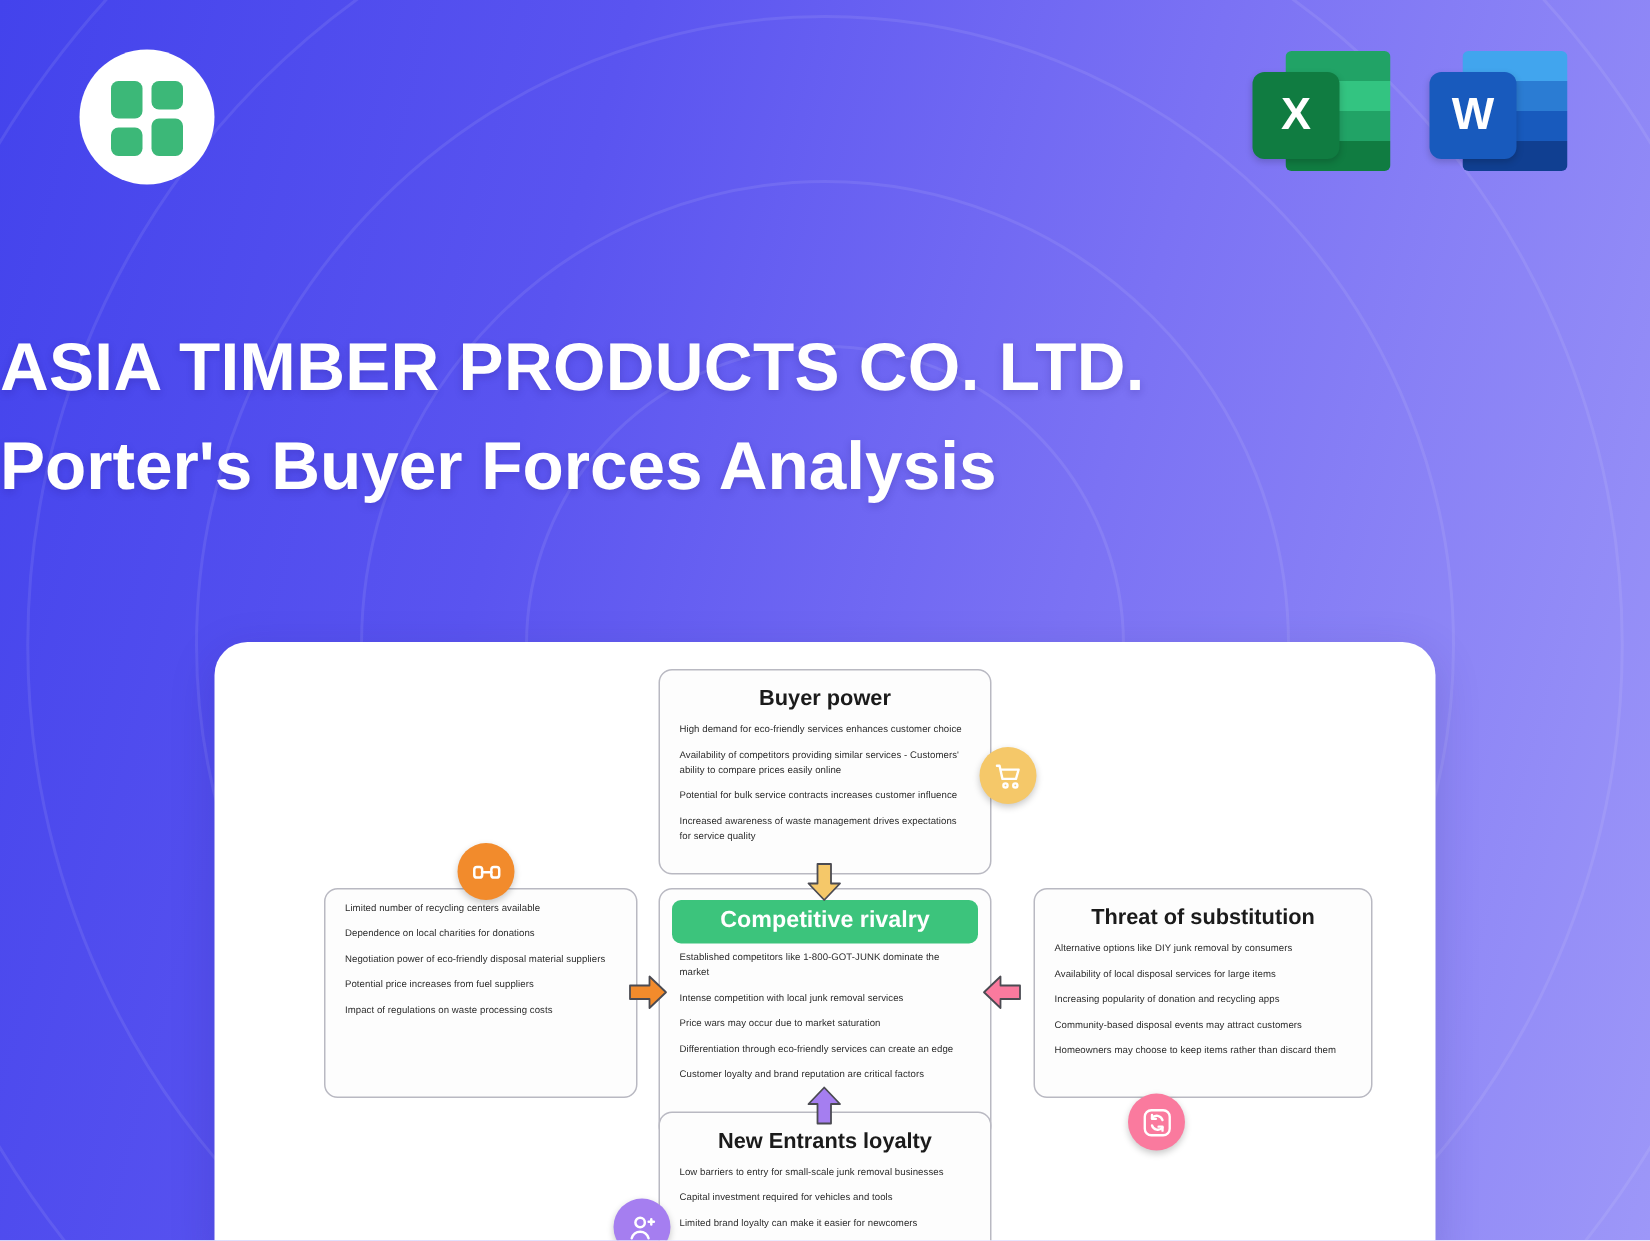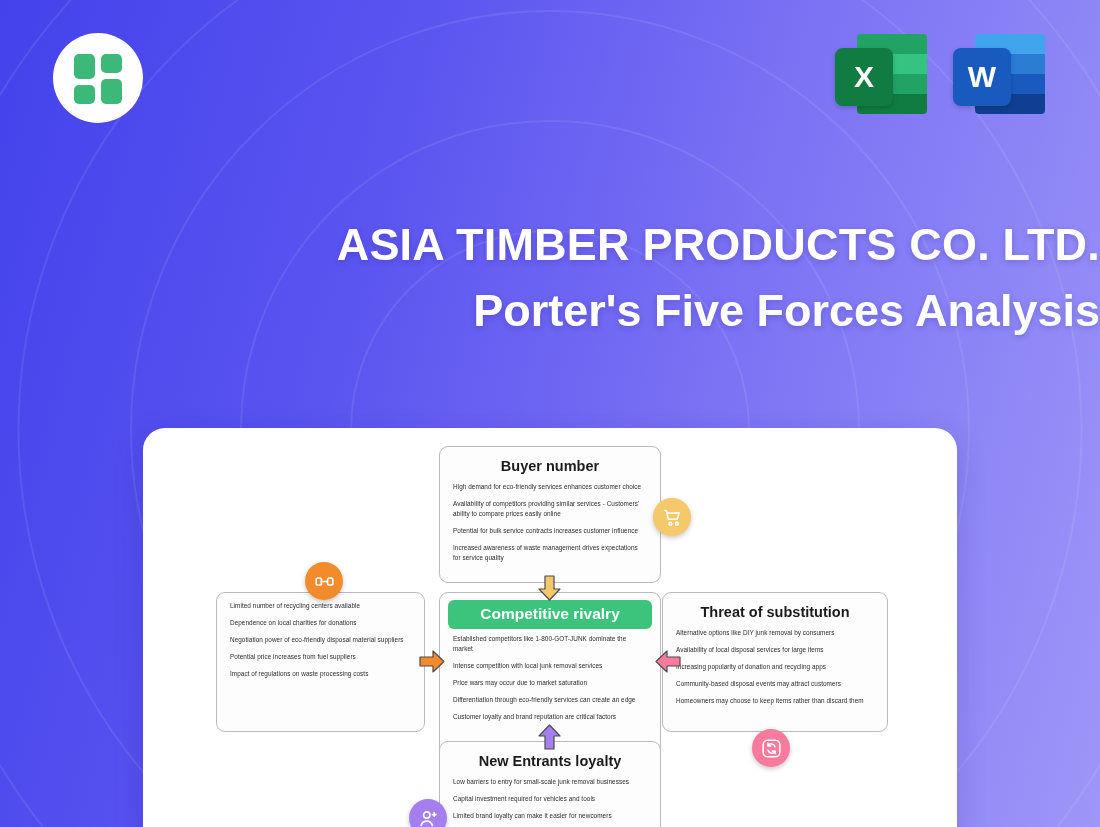--- a/index.html
+++ b/index.html
@@ -74,21 +74,21 @@
     border-radius:8px; color:#fff; font-weight:bold; font-size:30px;
     display:grid; place-items:center;
     box-shadow: 0 2px 5px rgba(0,0,0,0.18);
   }
   .xl .oi-tile { background:#107c41; }
   .wd .oi-tile { background:#185abd; }
 
   
   .heading {
     position:absolute; left:0; right:0; top:220px;
-    text-align:right; color:#fff;
+    text-align:left; color:#fff;
     text-shadow: 0 2px 6px rgba(30,20,120,0.22);
   }
   .heading .l1 {
     font-size: 45px; font-weight: bold; letter-spacing: 0.2px; line-height: 1.1;
   }
   .heading .l2 {
     font-size: 45px; font-weight: bold; margin-top: 16px; line-height: 1.1;
   }
 
   
@@ -121,21 +121,21 @@
   .force-box .fb-list { padding: 1px 5px 0 5px; }
   .force-box .fb-list li {
     list-style:none; font-size:6.4px; line-height:1.55; color:#2c2c2c;
     margin-bottom:7px; letter-spacing:0.05px;
   }
   .force-box .fb-list li:last-child { margin-bottom:0; }
 
   #box-buyer      { left:296px; top:18px;  width:222px; height:137px; }
   #box-supplier   { left:73px;  top:164px; width:209px; height:140px; }
   #box-rivalry    { left:296px; top:164px; width:222px; height:168px; }
-  #box-substitute { left:519px; top:164px; width:226px; height:140px; }
+  #box-substitute { left:546px; top:164px; width:226px; height:140px; }
   #box-entrants   { left:296px; top:313px; width:222px; height:137px; }
 
   
   .conn { position:absolute; background:#9a9aa3; z-index:1; }
   .conn.v { width:1.4px; }
   .conn.h { height:1.4px; }
 
   
   .arrow { position:absolute; z-index:4; }
   .arrow svg { display:block; }
@@ -192,21 +192,21 @@
           <span></span>
           <span></span>
           <span></span>
         </div>
       <div class="oi-tile">W</div>
     </div>
   </div>
 
   <div class="heading">
     <div class="l1">ASIA TIMBER PRODUCTS CO. LTD.</div>
-    <div class="l2">Porter's Five Forces Analysis</div>
+    <div class="l2">Porter's Buyer Forces Analysis</div>
   </div>
 
   <div class="card">
     <div class="diagram">
 
       <div class="conn v" style="left:406px; top:150px; height:20px;"></div>
       <div class="conn v" style="left:406px; top:300px; height:18px;"></div>
       <div class="conn h" style="left:278px; top:233px; width:22px;"></div>
       <div class="conn h" style="left:514px; top:233px; width:22px;"></div>
 
@@ -225,21 +225,21 @@
           <path d="M25 9 v9 H12 v6 L1 13.5 L12 3 v6 Z" fill="#fa7a9e" stroke="#4b4b52" stroke-width="1.2" stroke-linejoin="round"></path>
         </svg>
       </div>
       <div class="arrow" style="left:393px; top:296px;">
         <svg width="27" height="26" viewBox="0 0 27 26">
           <path d="M9 25 h9 V12 h6 L13.5 1 L3 12 h6 Z" fill="#a57ef0" stroke="#4b4b52" stroke-width="1.2" stroke-linejoin="round"></path>
         </svg>
       </div>
 
       <div class="force-box" id="box-buyer">
-        <div class="fb-title">Buyer number</div>
+        <div class="fb-title">Buyer power</div>
         <ul class="fb-list">
           <li>High demand for eco-friendly services enhances customer choice</li>
           <li>Availability of competitors providing similar services  - Customers' ability to compare prices easily online</li>
           <li>Potential for bulk service contracts increases customer influence</li>
           <li>Increased awareness of waste management drives expectations for service quality</li>
         </ul>
       </div>
 
       <div class="force-box" id="box-supplier">
         <ul class="fb-list">

